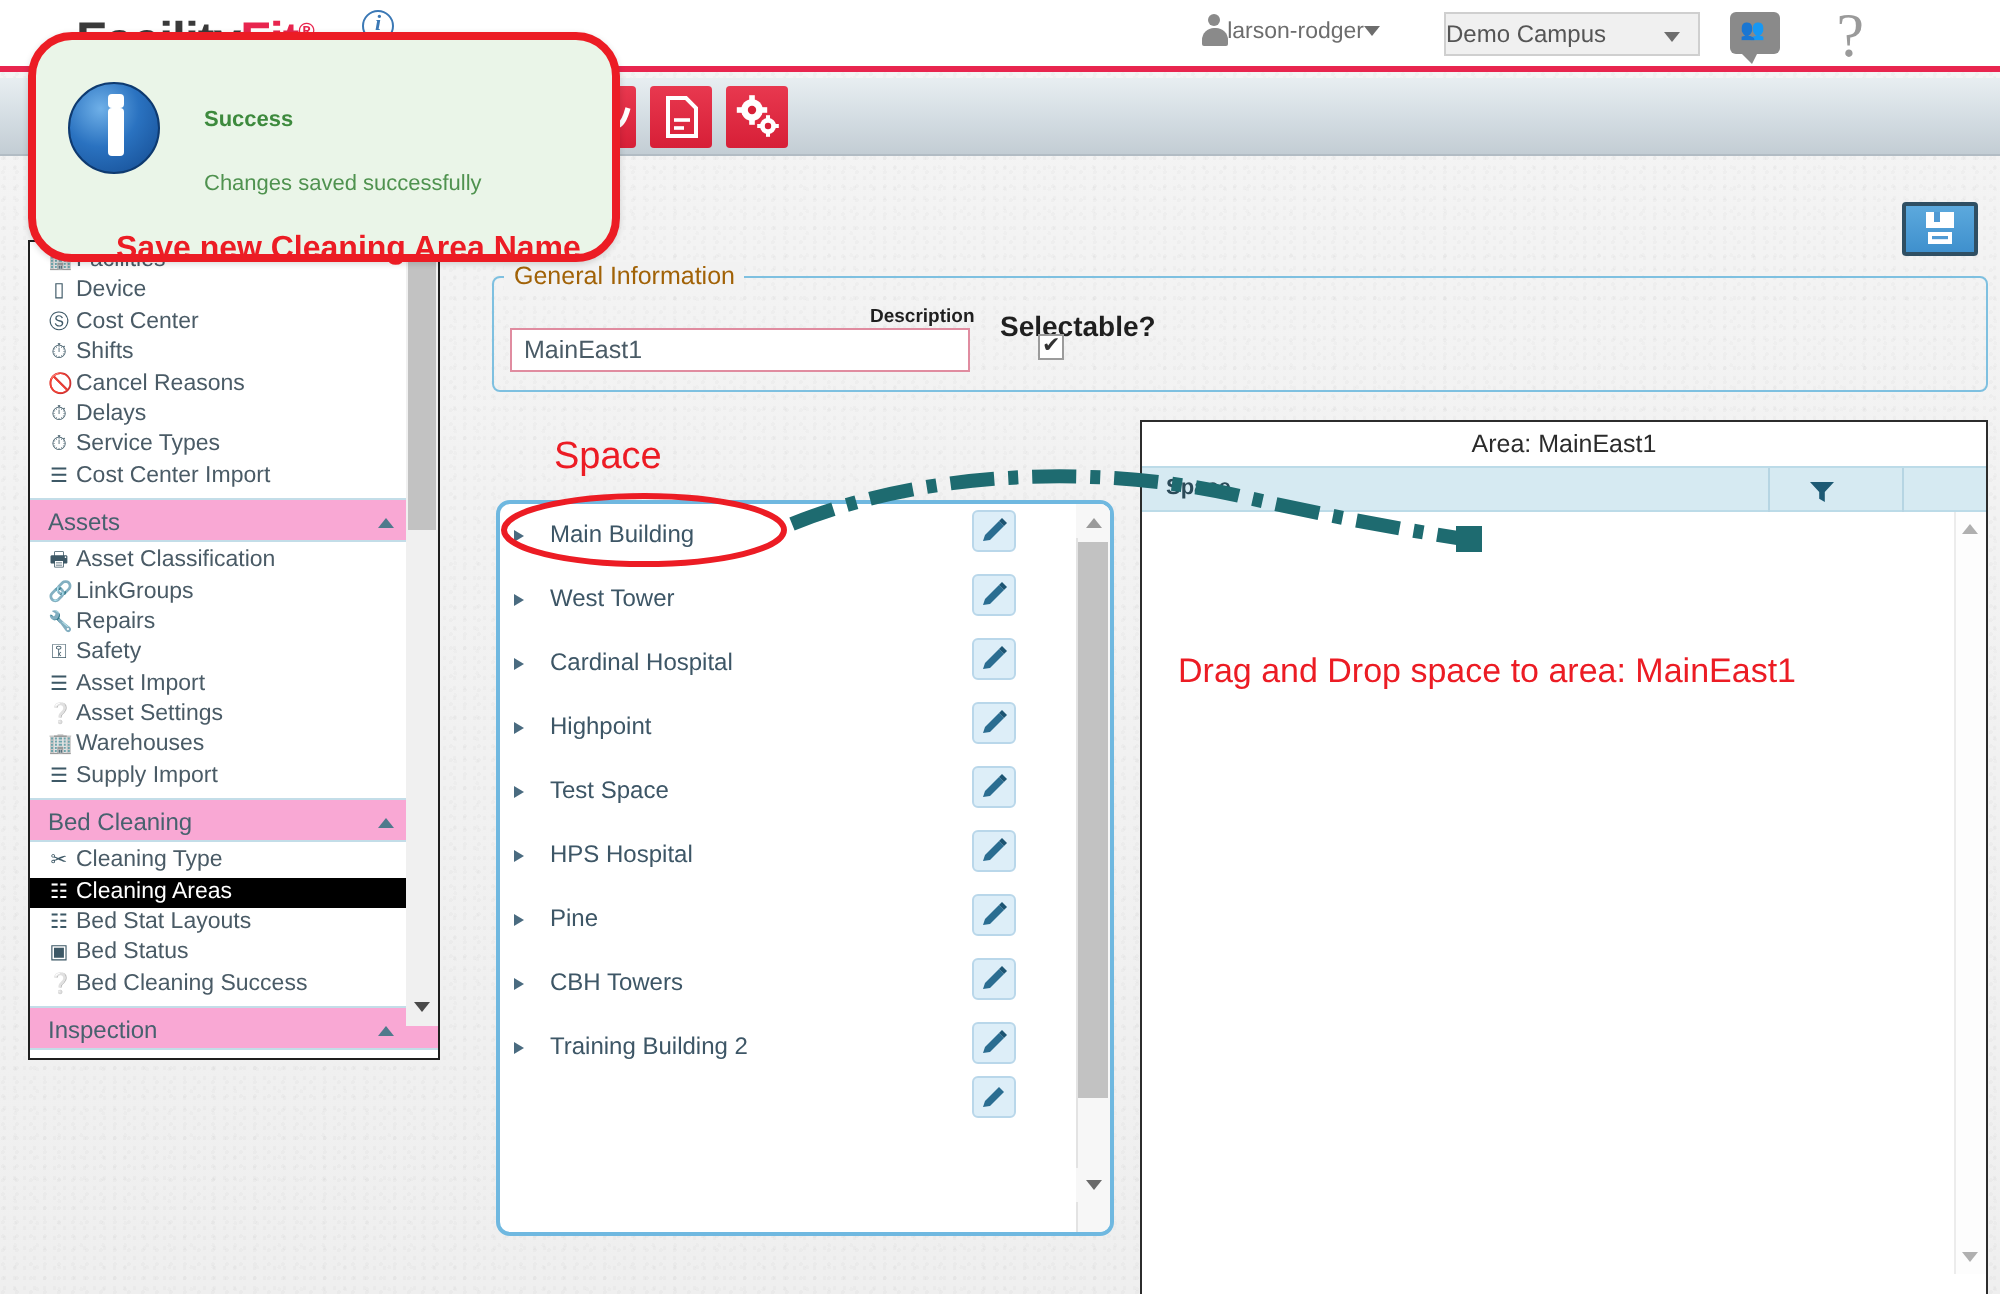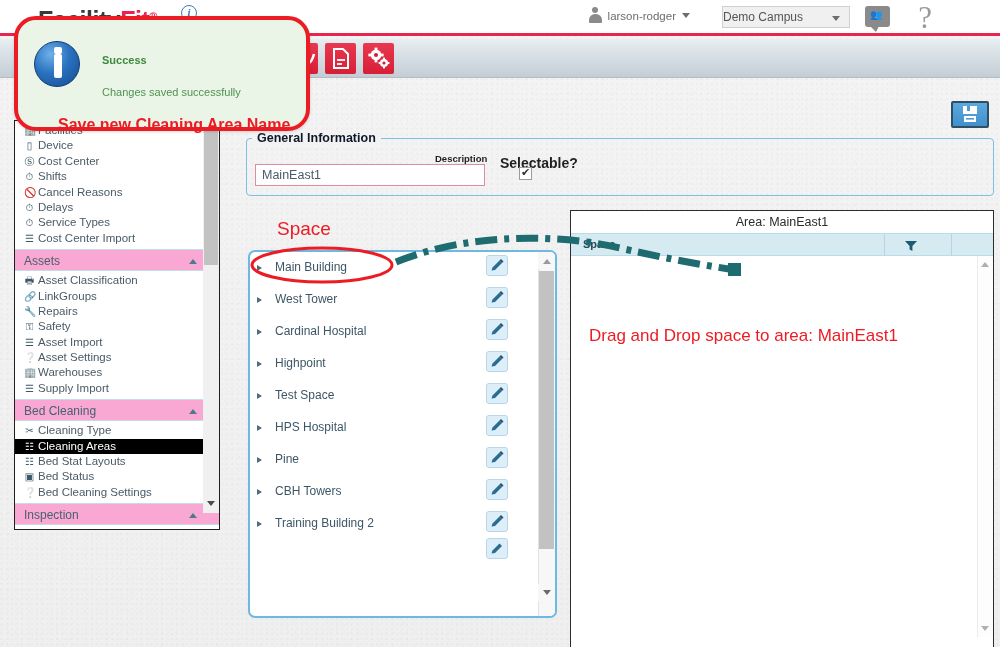--- a/index.html
+++ b/index.html
@@ -37,21 +37,21 @@
   .logo-info {
     position: absolute; left: 181px; top: 5px;
     width: 16px; height: 16px; border-radius: 50%;
     border: 1.4px solid #3b78b5; color: #3b78b5;
     font-size: 11px; font-style: italic; font-weight: bold;
     text-align: center; line-height: 13px;
     font-family: "Liberation Serif", serif;
   }
   .user-area {
     position: absolute; right: 310px; top: 7px;
-    display: flex; align-items: center; gap: 6px;
+    display: flex; align-items: center; 
   }
   .user-avatar {
     width: 13px; height: 17px; position: relative;
   }
   .user-avatar::before {
     content:""; position:absolute; left:3.5px; top:0; width:6px; height:6px;
     border-radius:50%; background:#8a8a8a;
   }
   .user-avatar::after {
     content:""; position:absolute; left:0; top:7px; width:13px; height:9px;
@@ -190,21 +190,21 @@
 
   
   .gi-box {
     position: absolute; left: 246px; top: 138px;
     width: 748px; height: 58px;
     border: 1px solid #7ec0e0; border-radius: 4px;
     background: transparent;
   }
   .gi-legend {
     position: absolute; left: 252px; top: 131px;
-    font-size: 12.5px; font-weight: bold; color: #0f172a;
+    font-size: 12.5px; font-weight: normal; color: #a16207;
     background: #f2f2f2; padding: 0 5px;
   }
   .desc-label {
     position: absolute; left: 435px; top: 153px;
     font-size: 9.5px; font-weight: bold; color: #1f1f1f;
   }
   .desc-input {
     position: absolute; left: 255px; top: 164px;
     width: 230px; height: 22px;
     border: 1px solid #e08ca0; background:#fff;
@@ -484,21 +484,21 @@
       <div class="menu-item">
         <span class="menu-icon">☷</span>
         <span>Bed Stat Layouts</span>
       </div>
       <div class="menu-item">
         <span class="menu-icon">▣</span>
         <span>Bed Status</span>
       </div>
       <div class="menu-item">
         <span class="menu-icon">❔</span>
-        <span>Bed Cleaning Settings</span>
+        <span>Bed Cleaning Success</span>
       </div>
     </div>
 
     <div class="section-head">
       <span>Inspection</span>
       <span class="tri-up"></span>
     </div>
 
     <div class="side-scroll-track">
       <div class="side-scroll-thumb"></div>

